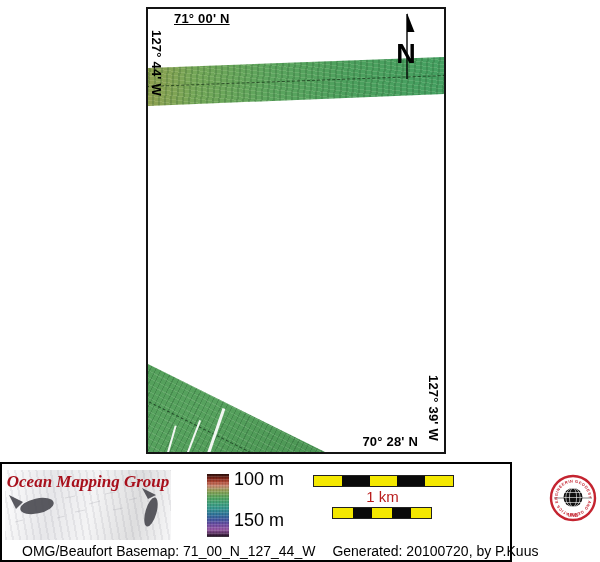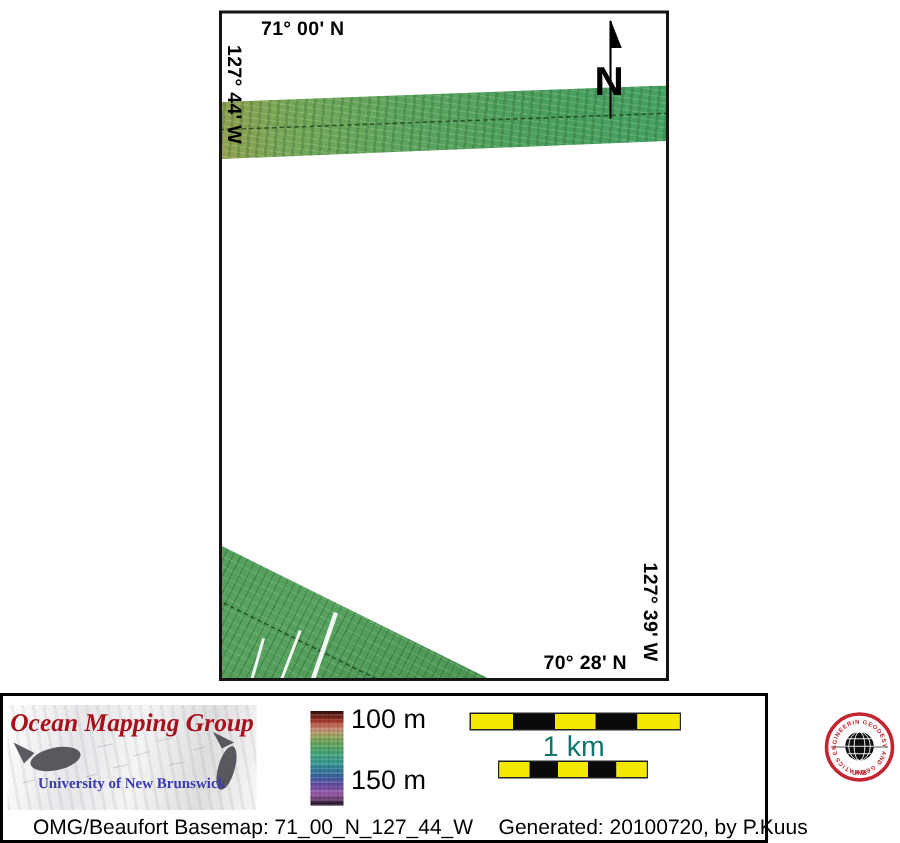--- a/index.html
+++ b/index.html
@@ -35,21 +35,21 @@
   }
   .swath-bottom-line{
     position:absolute;left:-8px;top:388px;width:210px;height:0;
     border-top:1px dashed rgba(10,35,15,.60);transform:rotate(26.4deg);transform-origin:left center;
   }
   .gap-streak{position:absolute;background:rgba(255,255,255,.92);}
   .streak1{left:66px;top:398px;width:3px;height:52px;transform:rotate(19deg);}
   .streak2{left:22px;top:416px;width:2px;height:34px;transform:rotate(16deg);}
   .streak3{left:44px;top:410px;width:2px;height:40px;transform:rotate(21deg);}
   .coord{position:absolute;color:#000;font-weight:bold;font-size:13px;letter-spacing:.2px;}
-  .coord-top{left:26px;top:2px;}
+  .coord-top{left:26px;top:2px;text-decoration:underline;}
   .coord-left{left:1px;top:21px;writing-mode:vertical-rl;text-orientation:mixed;}
   .coord-right{right:3px;top:366px;writing-mode:vertical-rl;text-orientation:mixed;}
   .coord-bottom{right:26px;bottom:3px;}
   .north-arrow{position:absolute;left:245px;top:2px;width:28px;height:72px;}
   
   .legend-panel{
     position:absolute;left:0;top:462px;width:512px;height:100px;
     border:2px solid #000;box-sizing:border-box;background:#fff;
   }
   .omg-logo{
@@ -81,21 +81,21 @@
   }
   .cb-label{position:absolute;left:232px;font-size:18px;color:#000;}
   .cb-top{top:5px;}
   .cb-bottom{top:46px;}
   .scalebar{position:absolute;height:10px;border:1px solid #222;box-sizing:content-box;display:flex;}
   .scalebar .seg{flex:1 1 0;height:100%;}
   .seg-y{background:#f4e800;}
   .seg-b{background:#0a0a0a;}
   .sb-km{left:311px;top:11px;width:139px;}
   .sb-nm{left:330px;top:43px;width:98px;}
-  .sb-label{position:absolute;text-align:center;font-size:19px;color:#0f766e;}
+  .sb-label{position:absolute;text-align:center;font-size:15px;color:#b91c1c;}
   .sb-km-label{left:311px;top:24px;width:139px;}
   .sb-nm-label{left:330px;top:56px;width:98px;}
   .unb-seal{position:absolute;left:546px;top:9px;width:50px;height:50px;}
   .footer-caption{
     position:absolute;left:0;top:79px;width:100%;text-align:center;
     font-size:14px;color:#000;white-space:nowrap;padding-left:20px;
   }
   .footer-caption .gen{margin-left:17px;}
 </style>
 </head>
@@ -141,21 +141,20 @@
           <line x1="84" y1="34" x2="95" y2="31"></line>
         <line x1="70" y1="42" x2="80" y2="40"></line>
           <line x1="100" y1="24" x2="110" y2="22"></line>
         <line x1="108" y1="40" x2="118" y2="38"></line>
           <line x1="52" y1="48" x2="60" y2="46"></line>
         <line x1="10" y1="52" x2="18" y2="50"></line>
           <line x1="124" y1="30" x2="132" y2="28"></line>
       </g>
     </svg>
     <div class="omg-title">Ocean Mapping Group</div>
-    <div class="omg-univ">University of New Brunswick</div>
   </div>
 
   <div class="colorbar"></div>
   <div class="cb-label cb-top">100 m</div>
   <div class="cb-label cb-bottom">150 m</div>
 
   <div class="scalebar sb-km">
     <div class="seg seg-y"></div>
     <div class="seg seg-b"></div>
     <div class="seg seg-y"></div>

